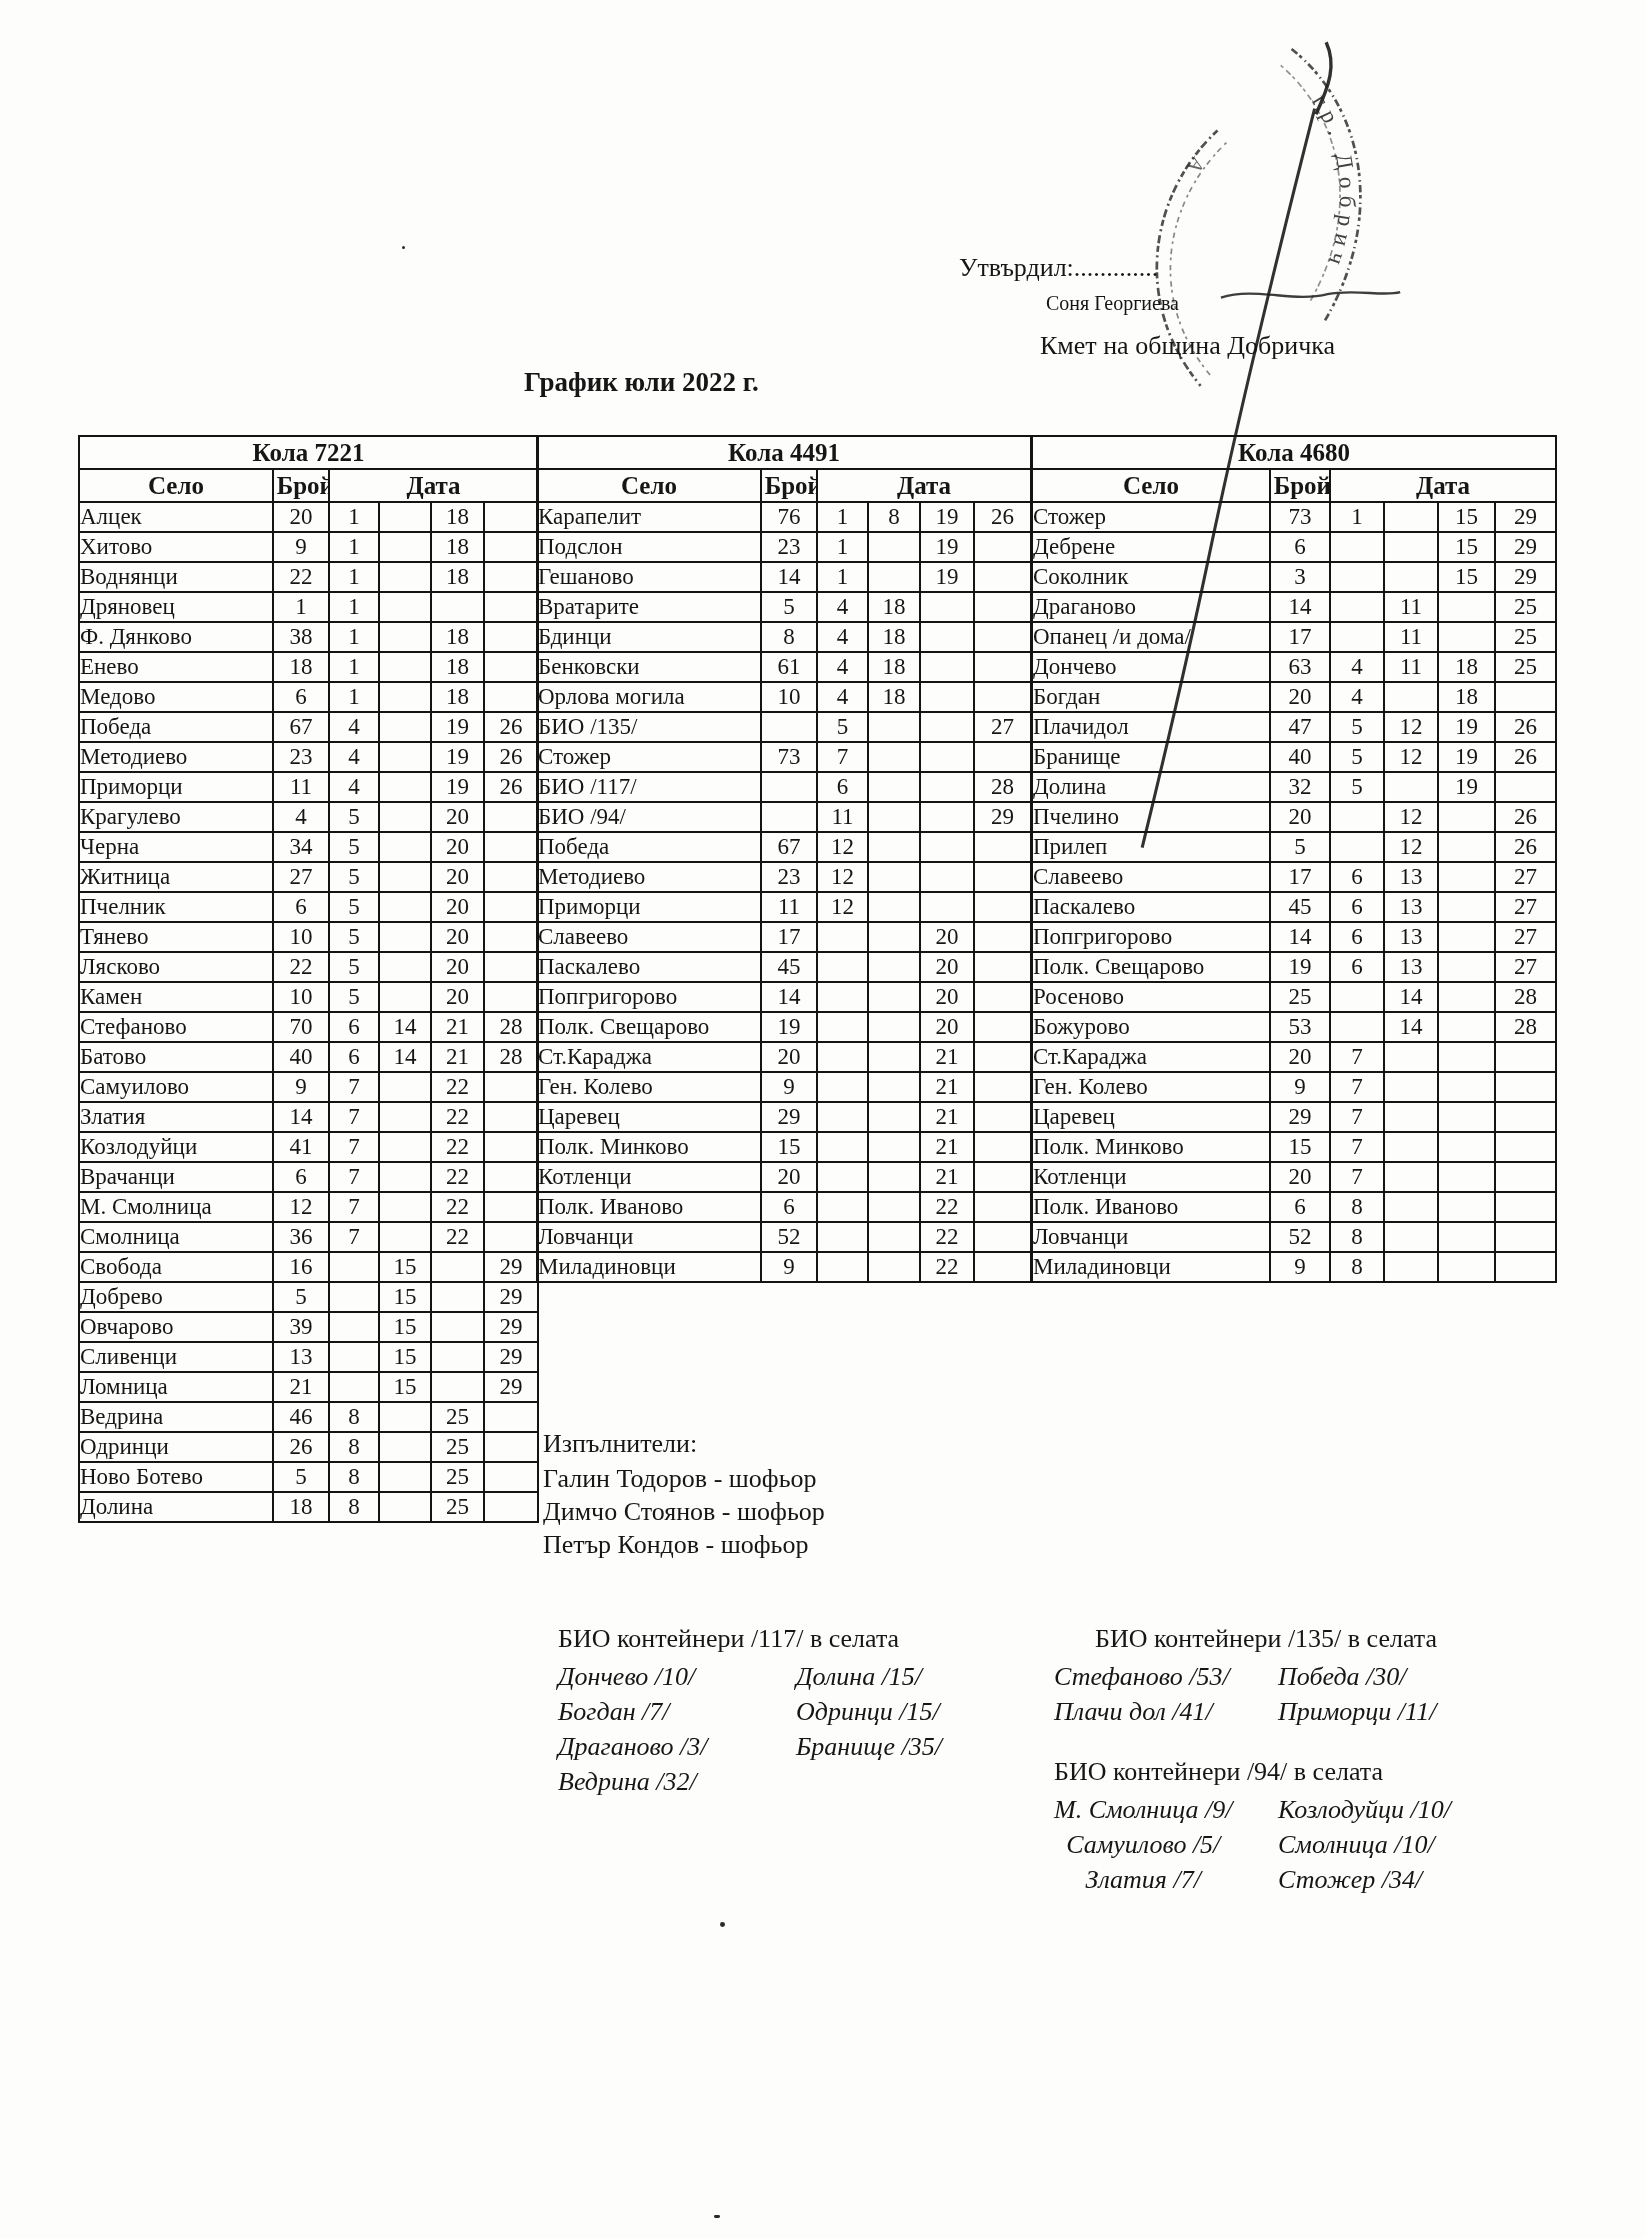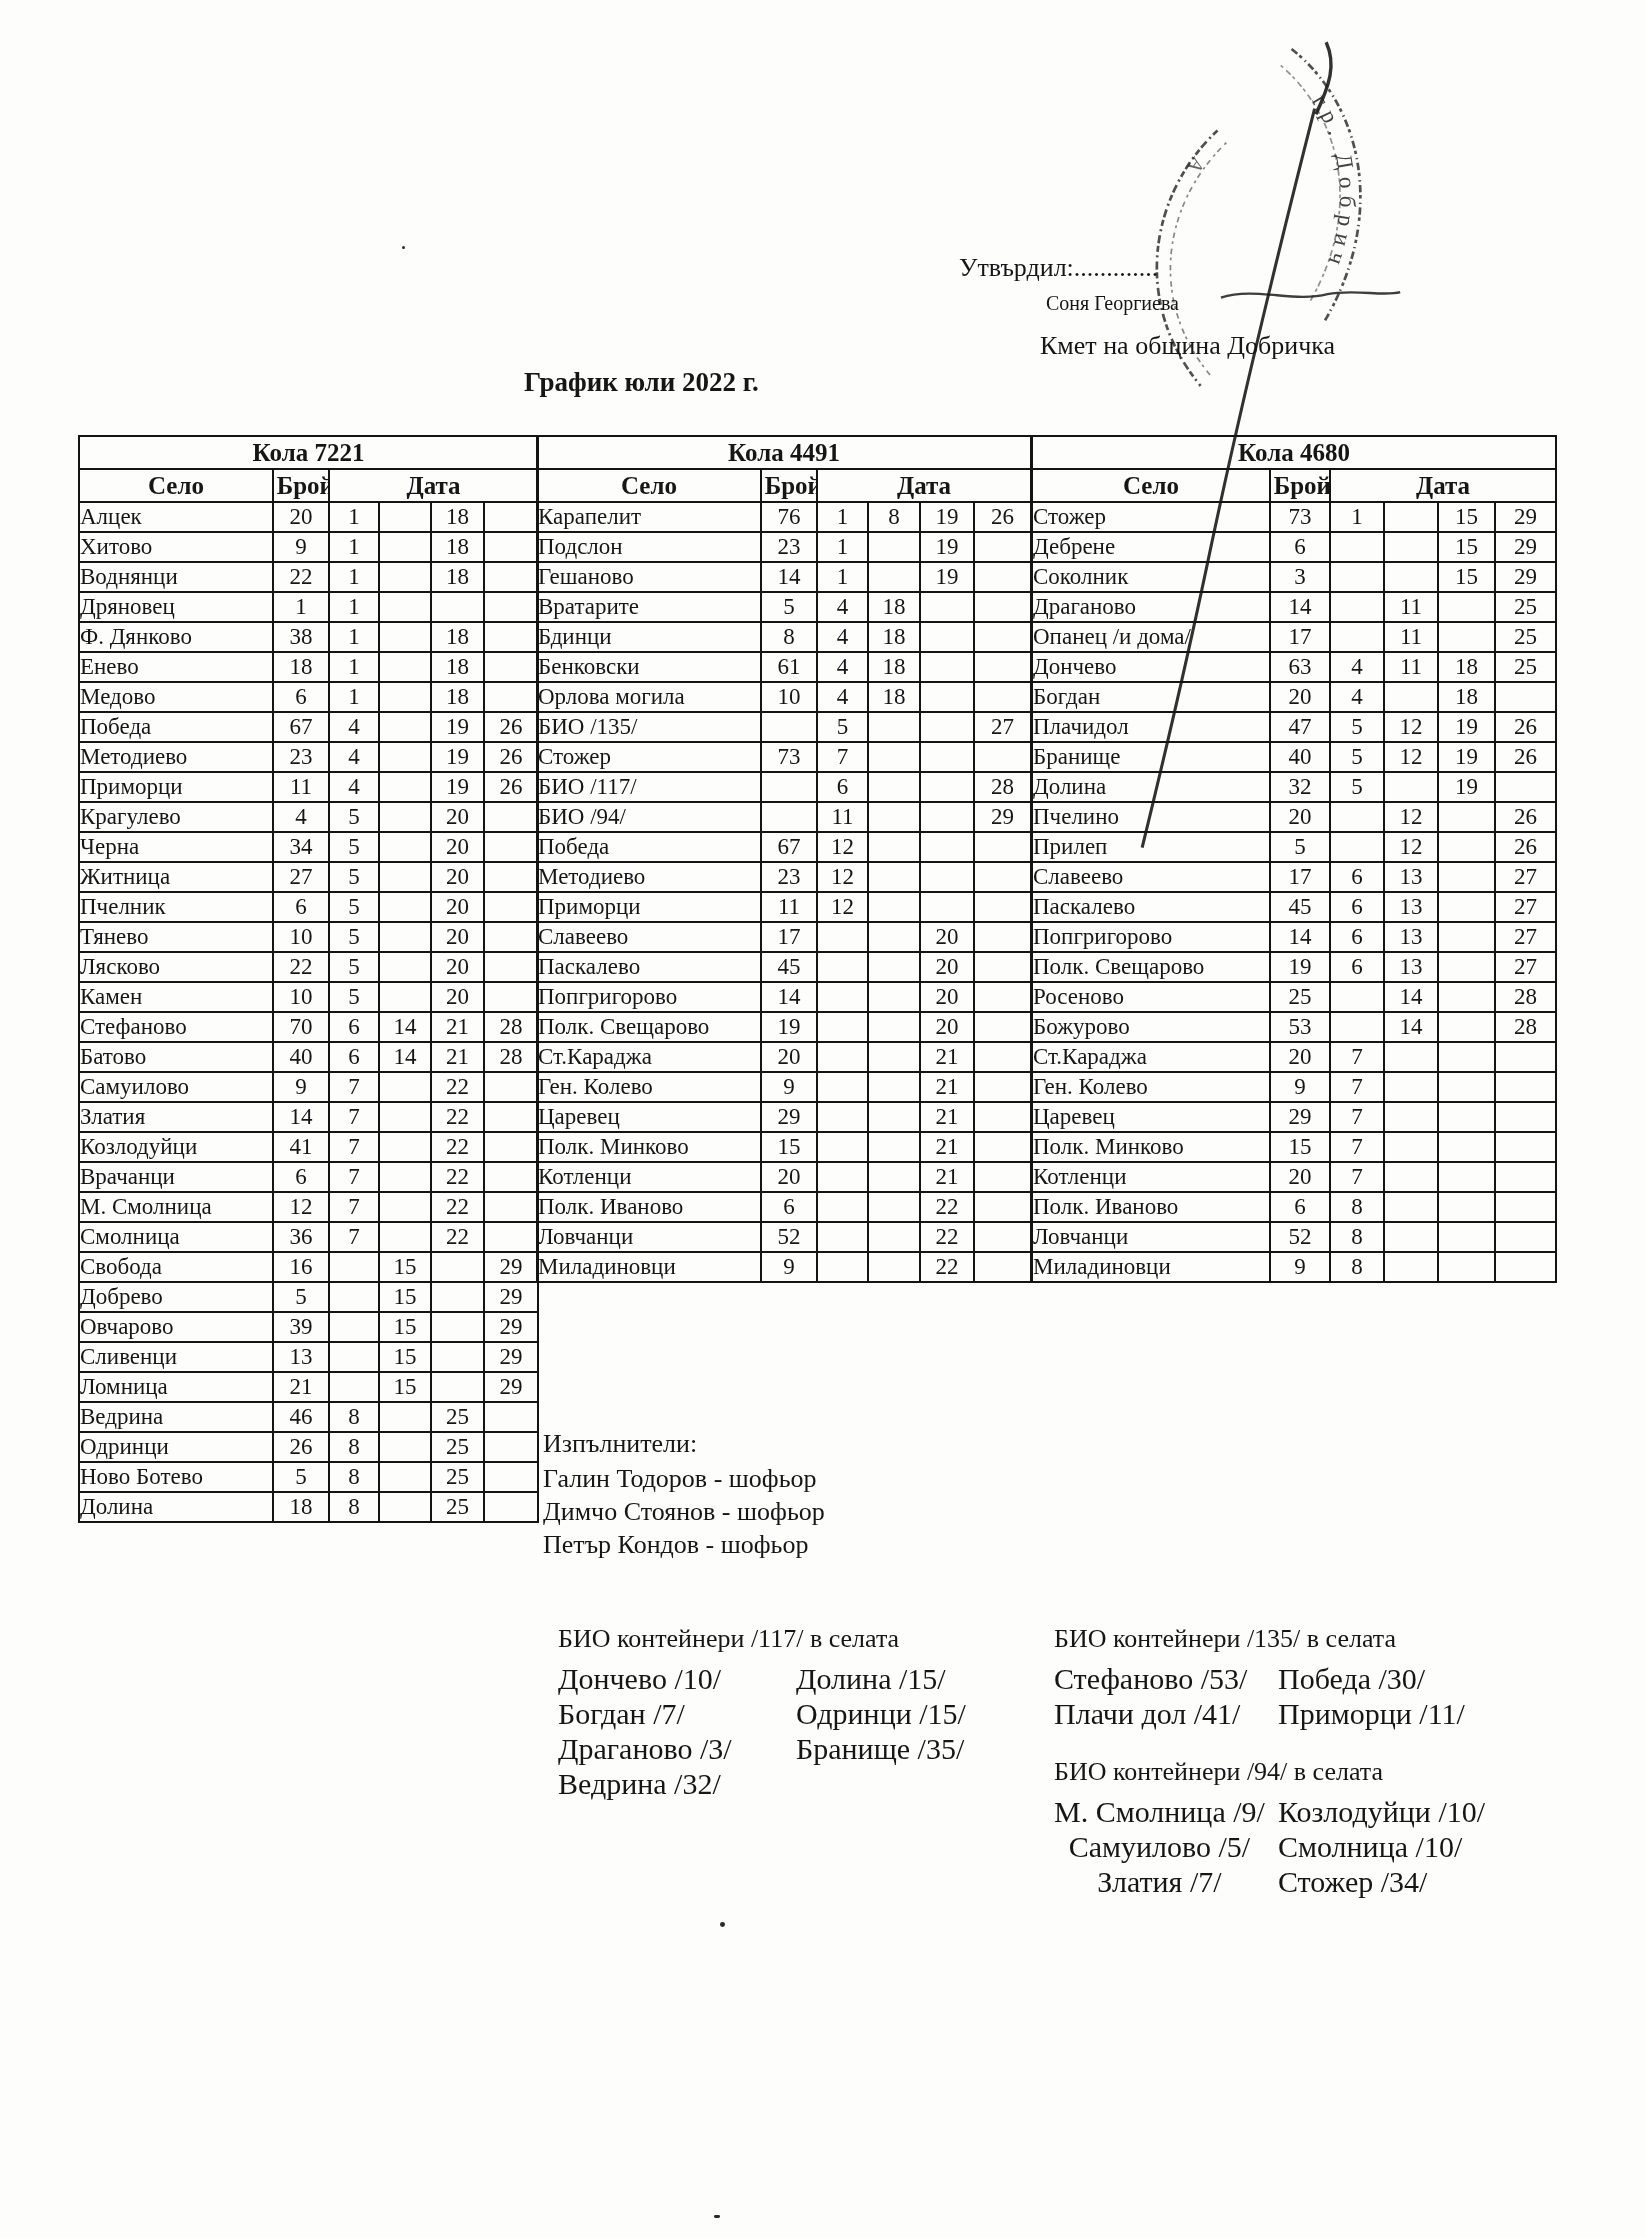--- a/index.html
+++ b/index.html
@@ -22,21 +22,21 @@
     border:2px solid #141414; overflow:hidden;
   }
   table.sched thead th{
     font-weight:bold; font-size:25px; height:31px; text-align:center; padding:0 2.7px;
   }
   table.sched td{
     height:28px; font-size:23px; padding:0;
   }
   td.v{text-align:left; padding:0 5.4px; white-space:nowrap;}
   td.n{text-align:center;}
-  .bio-col .bio-line{font-size:30px; height:35px; white-space:nowrap;}
+  .bio-col .bio-line{font-size:26px; height:35px; white-space:nowrap;font-style:italic;}
   .exec-list .exec-line{font-size:26px; height:33px; white-space:nowrap;}
   .heading{font-size:26px;}
   .speck{position:absolute; background:#2a2a2a; border-radius:50%;}
   svg.ink{position:absolute; left:0; top:0; pointer-events:none;}
 </style>
 </head>
 <body>
 
 <div class="page">
 
@@ -840,21 +840,21 @@
         <div class="bio-line">Ведрина /32/</div>
       </div>
     <div class="bio-col abs" style="left:238px; top:38px;">
         <div class="bio-line">Долина /15/</div>
         <div class="bio-line">Одринци /15/</div>
         <div class="bio-line">Бранище /35/</div>
       </div>
   </div>
 
   <div class="abs" style="left:1054px; top:1624px;">
-    <div class="heading" style="height:38px;">БИО контейнери /135/ в селата</div>
+    <div class="heading" style="height:38px;margin-left:41px;">БИО контейнери /135/ в селата</div>
     <div class="bio-col abs" style="left:0; top:38px;">
         <div class="bio-line">Стефаново /53/</div>
         <div class="bio-line">Плачи дол /41/</div>
       </div>
     <div class="bio-col abs" style="left:224px; top:38px;">
         <div class="bio-line">Победа /30/</div>
         <div class="bio-line">Приморци /11/</div>
       </div>
   </div>
 

